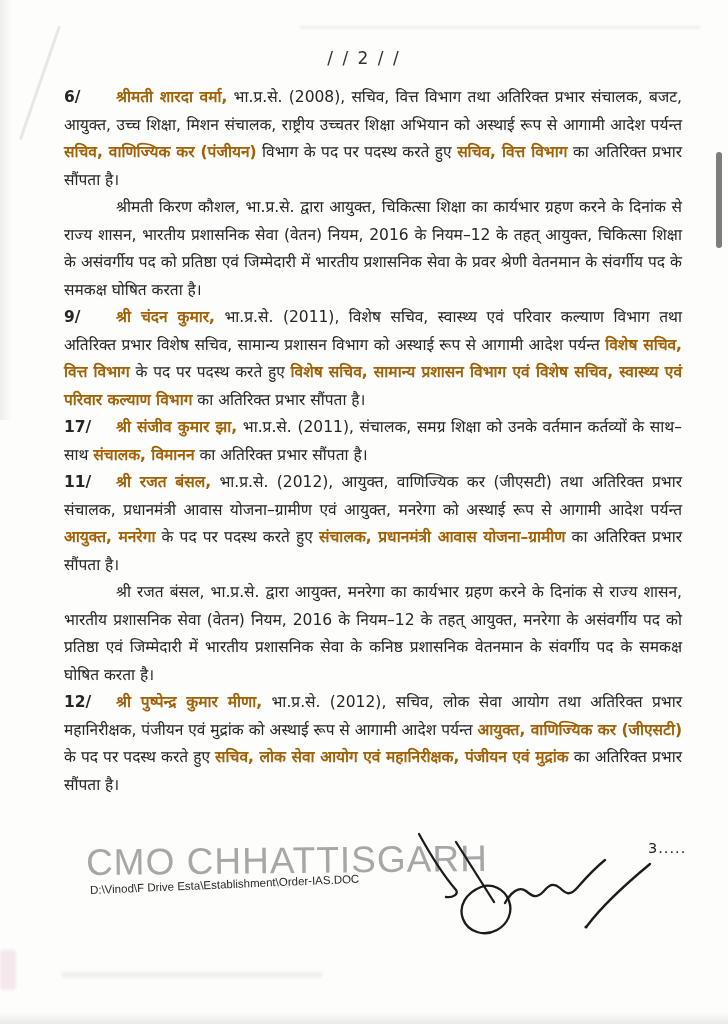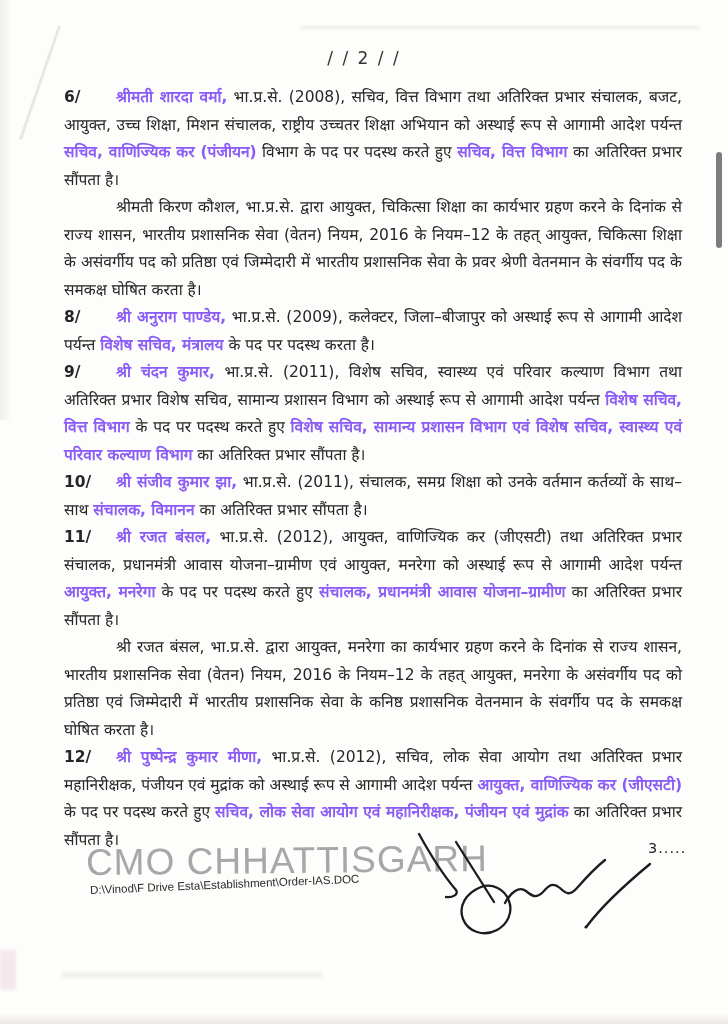--- a/index.html
+++ b/index.html
@@ -30,21 +30,21 @@
     position:absolute;top:48px;left:0;width:100%;
     text-align:center;font-size:17px;letter-spacing:2px;color:#333;
   }
   .doc-body{
     position:absolute;top:84px;left:64px;width:618px;
     font-size:15.5px;line-height:27.5px;text-align:justify;
   }
   .para{margin:0;}
   .pnum{display:inline-block;width:52px;font-weight:700;}
   .para.cont{text-indent:52px;}
-  .b{font-weight:700;color:#8b5cf6;}
+  .b{font-weight:700;color:#a16207;}
 
   .watermark{
     position:absolute;left:86px;top:840px;
     font-family:"Liberation Sans",sans-serif;
     font-size:37px;font-weight:400;letter-spacing:1px;
     color:#9e9e9e;opacity:.9;white-space:nowrap;
     transform:rotate(-0.6deg);
   }
   .footer-path{
     position:absolute;left:90px;top:884px;
@@ -68,23 +68,22 @@
 <div class="scan-bar"></div>
 <div class="pink-patch"></div>
 <div class="streak-bottom"></div>
 <div class="edge-bottom"></div>
 
 <div class="page-header">/ / 2 / /</div>
 
 <div class="doc-body">
     <div class="para"><span class="pnum">6/</span><span class="b">श्रीमती शारदा वर्मा,</span><span> भा.प्र.से. (2008), सचिव, वित्त विभाग तथा अतिरिक्त प्रभार संचालक, बजट, आयुक्त, उच्च शिक्षा, मिशन संचालक, राष्ट्रीय उच्चतर शिक्षा अभियान को अस्थाई रूप से आगामी आदेश पर्यन्त </span><span class="b">सचिव, वाणिज्यिक कर (पंजीयन)</span><span> विभाग के पद पर पदस्थ करते हुए </span><span class="b">सचिव, वित्त विभाग</span><span> का अतिरिक्त प्रभार सौंपता है।</span></div>
     <div class="para cont"><span>श्रीमती किरण कौशल, भा.प्र.से. द्वारा आयुक्त, चिकित्सा शिक्षा का कार्यभार ग्रहण करने के दिनांक से राज्य शासन, भारतीय प्रशासनिक सेवा (वेतन) नियम, 2016 के नियम–12 के तहत् आयुक्त, चिकित्सा शिक्षा के असंवर्गीय पद को प्रतिष्ठा एवं जिम्मेदारी में भारतीय प्रशासनिक सेवा के प्रवर श्रेणी वेतनमान के संवर्गीय पद के समकक्ष घोषित करता है।</span></div>
-    <div class="para"><span class="pnum">8/</span><span class="b">श्री अनुराग पाण्डेय,</span><span> भा.प्र.से. (2009), कलेक्टर, जिला–बीजापुर को अस्थाई रूप से आगामी आदेश पर्यन्त </span><span class="b">विशेष सचिव, मंत्रालय</span><span> के पद पर पदस्थ करता है।</span></div>
     <div class="para"><span class="pnum">9/</span><span class="b">श्री चंदन कुमार,</span><span> भा.प्र.से. (2011), विशेष सचिव, स्वास्थ्य एवं परिवार कल्याण विभाग तथा अतिरिक्त प्रभार विशेष सचिव, सामान्य प्रशासन विभाग को अस्थाई रूप से आगामी आदेश पर्यन्त </span><span class="b">विशेष सचिव, वित्त विभाग</span><span> के पद पर पदस्थ करते हुए </span><span class="b">विशेष सचिव, सामान्य प्रशासन विभाग एवं विशेष सचिव, स्वास्थ्य एवं परिवार कल्याण विभाग</span><span> का अतिरिक्त प्रभार सौंपता है।</span></div>
-    <div class="para"><span class="pnum">10/</span><span class="b">श्री संजीव कुमार झा,</span><span> भा.प्र.से. (2011), संचालक, समग्र शिक्षा को उनके वर्तमान कर्तव्यों के साथ–साथ </span><span class="b">संचालक, विमानन</span><span> का अतिरिक्त प्रभार सौंपता है।</span></div>
+    <div class="para"><span class="pnum">17/</span><span class="b">श्री संजीव कुमार झा,</span><span> भा.प्र.से. (2011), संचालक, समग्र शिक्षा को उनके वर्तमान कर्तव्यों के साथ–साथ </span><span class="b">संचालक, विमानन</span><span> का अतिरिक्त प्रभार सौंपता है।</span></div>
     <div class="para"><span class="pnum">11/</span><span class="b">श्री रजत बंसल,</span><span> भा.प्र.से. (2012), आयुक्त, वाणिज्यिक कर (जीएसटी) तथा अतिरिक्त प्रभार संचालक, प्रधानमंत्री आवास योजना–ग्रामीण एवं आयुक्त, मनरेगा को अस्थाई रूप से आगामी आदेश पर्यन्त </span><span class="b">आयुक्त, मनरेगा</span><span> के पद पर पदस्थ करते हुए </span><span class="b">संचालक, प्रधानमंत्री आवास योजना–ग्रामीण</span><span> का अतिरिक्त प्रभार सौंपता है।</span></div>
     <div class="para cont"><span>श्री रजत बंसल, भा.प्र.से. द्वारा आयुक्त, मनरेगा का कार्यभार ग्रहण करने के दिनांक से राज्य शासन, भारतीय प्रशासनिक सेवा (वेतन) नियम, 2016 के नियम–12 के तहत् आयुक्त, मनरेगा के असंवर्गीय पद को प्रतिष्ठा एवं जिम्मेदारी में भारतीय प्रशासनिक सेवा के कनिष्ठ प्रशासनिक वेतनमान के संवर्गीय पद के समकक्ष घोषित करता है।</span></div>
     <div class="para"><span class="pnum">12/</span><span class="b">श्री पुष्पेन्द्र कुमार मीणा,</span><span> भा.प्र.से. (2012), सचिव, लोक सेवा आयोग तथा अतिरिक्त प्रभार महानिरीक्षक, पंजीयन एवं मुद्रांक को अस्थाई रूप से आगामी आदेश पर्यन्त </span><span class="b">आयुक्त, वाणिज्यिक कर (जीएसटी)</span><span> के पद पर पदस्थ करते हुए </span><span class="b">सचिव, लोक सेवा आयोग एवं महानिरीक्षक, पंजीयन एवं मुद्रांक</span><span> का अतिरिक्त प्रभार सौंपता है।</span></div>
   </div>
 
 <div class="watermark">CMO CHHATTISGARH</div>
 
 <div class="footer-path">D:\Vinod\F Drive Esta\Establishment\Order-IAS.DOC</div>
 
 <div class="next-page">3.....</div>

